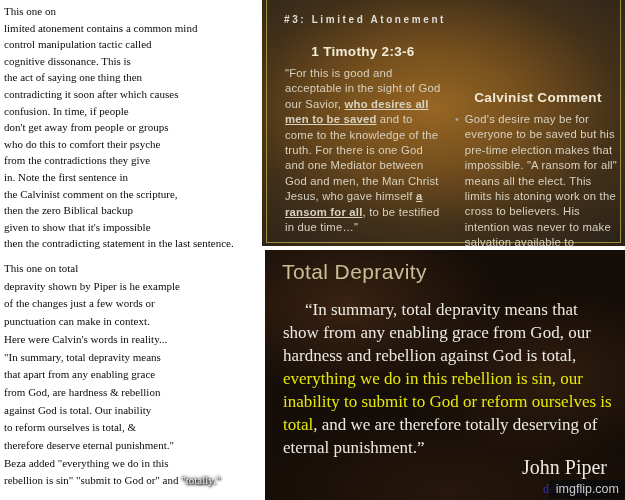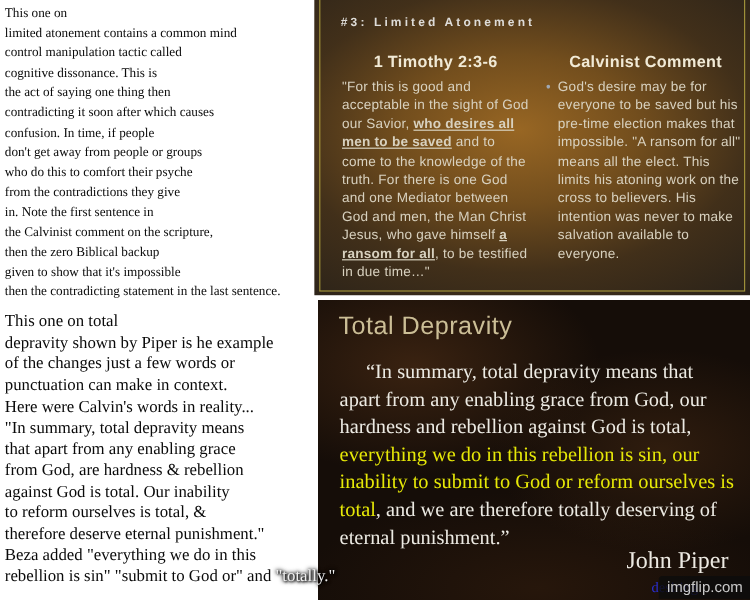--- a/index.html
+++ b/index.html
@@ -9,21 +9,21 @@
   
   .caption{
     position:absolute;
     color:#0a0a0a;
     font-family:"Liberation Serif",serif;
     white-space:pre-line;
     z-index:30;
     text-shadow:0 0 4px #fff,0 0 6px #fff,0 0 8px #fff,0 0 3px #fff;
   }
   .caption-top{left:4px;top:3px;width:410px;font-size:11px;line-height:16.6px;}
-  .caption-bottom{left:4px;top:260px;width:410px;font-size:14px;line-height:17.7px;}
+  .caption-bottom{left:4px;top:260px;width:410px;font-size:11px;line-height:17.7px;}
   .caption-bottom .tail{
     color:#efefef;
     text-shadow:0 0 3px #000,0 0 4px #000,1px 1px 2px #000;
   }
 
   
   .slide1{
     position:absolute;left:262px;top:0;width:363px;height:246px;
     background:
       radial-gradient(ellipse 85% 78% at 47% 44%, rgba(158,106,36,0.95) 0%, rgba(128,86,30,0.85) 32%, rgba(84,58,26,0.6) 62%, rgba(0,0,0,0) 100%),
@@ -42,21 +42,21 @@
     color:#dedcd8;
   }
   .s1-cols{position:absolute;left:0;top:44px;width:100%;display:flex;}
   .s1-col{color:#d8d1bf;}
   .s1-col h2{
     margin:0 0 7px 0;text-align:center;
     font-size:13.5px;font-weight:bold;color:#f1ead6;letter-spacing:0.3px;
   }
   .s1-col p{margin:0;font-size:11.3px;line-height:15.4px;letter-spacing:0.2px;}
   .col-scripture{margin-left:23px;width:156px;}
-  .col-comment{margin-left:14px;width:166px;}
+  .col-comment{margin-left:14px;width:166px;margin-top:46px;}
   .u{font-weight:bold;text-decoration:underline;}
   .bullet-row{display:flex;}
   .bullet{color:#9fa8b4;font-size:11px;line-height:15.4px;margin-right:6px;}
 
   
   .slide2{
     position:absolute;left:265px;top:250px;width:367px;height:250px;
     background:
       radial-gradient(ellipse 60% 52% at 22% 22%, rgba(88,52,24,0.55), rgba(0,0,0,0) 70%),
       radial-gradient(ellipse 55% 48% at 78% 50%, rgba(74,44,20,0.5), rgba(0,0,0,0) 70%),
@@ -118,21 +118,21 @@
         <div class="bullet-row">
           <span class="bullet">•</span>
           <p>God's desire may be for everyone to be saved but his pre-time election makes that impossible. "A ransom for all" means all the elect. This limits his atoning work on the cross to believers. His intention was never to make salvation available to everyone.</p>
         </div>
       </div>
     </div>
   </section>
 
   <section class="slide2">
     <h1>Total Depravity</h1>
-    <p class="s2-quote"><span>“In summary, total depravity means that apart from any enabling grace from God, our hardness and rebellion against God is total, </span><span class="hl">everything we do in this rebellion is sin, our inability to submit to God or reform ourselves is total</span><span>, and we are therefore totally deserving of eternal punishment.”</span></p>
+    <p class="s2-quote"><span>“In summary, total depravity means that show from any enabling grace from God, our hardness and rebellion against God is total, </span><span class="hl">everything we do in this rebellion is sin, our inability to submit to God or reform ourselves is total</span><span>, and we are therefore totally deserving of eternal punishment.”</span></p>
     <div class="s2-attrib">John Piper</div>
   </section>
 
   <div class="caption caption-top">This one on
 limited atonement contains a common mind
 control manipulation tactic called
 cognitive dissonance. This is
 the act of saying one thing then
 contradicting it soon after which causes
 confusion. In time, if people

